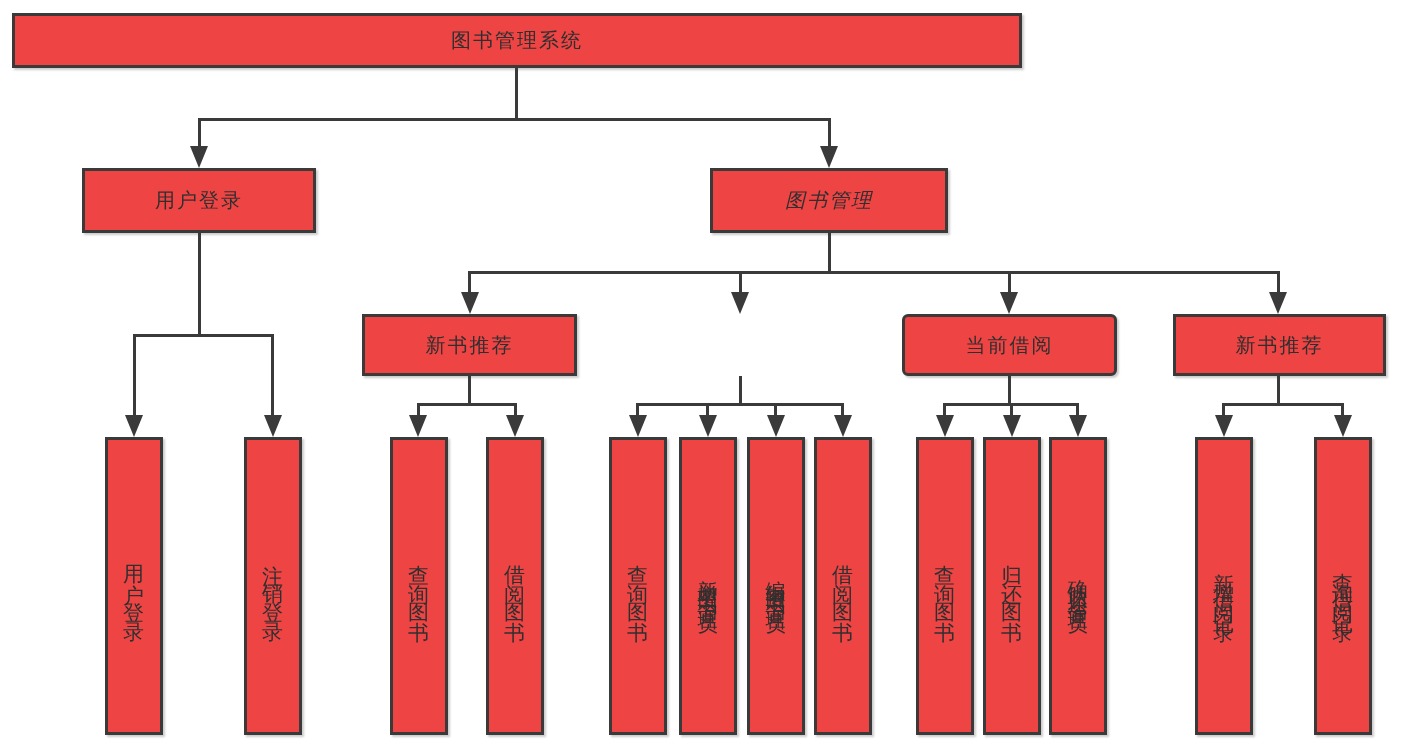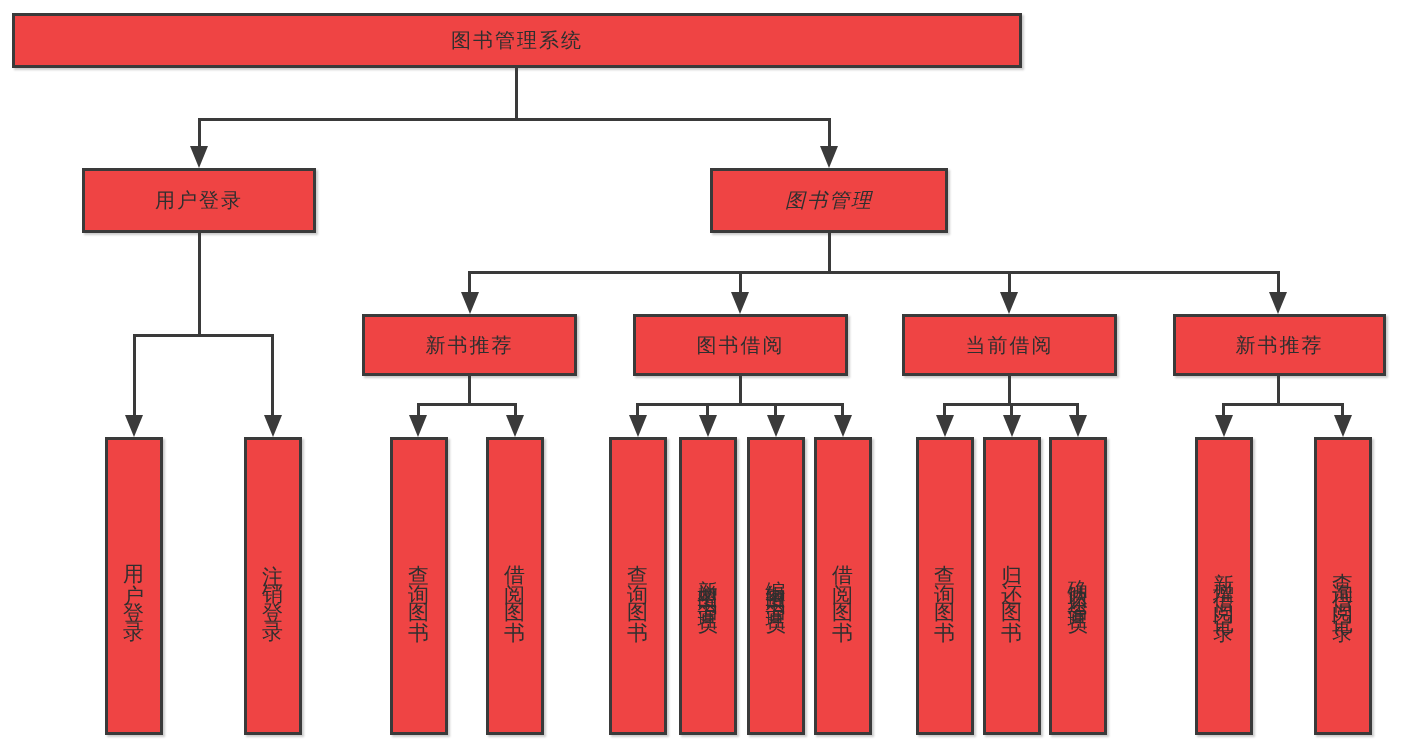--- a/index.html
+++ b/index.html
@@ -69,25 +69,22 @@
   </div>
 
   <div class="node" style="left:710px; top:168px; width:238px; height:65px;font-style:italic;">
     <span class="h-label">图书管理</span>
   </div>
 
   <div class="node" style="left:362px; top:314px; width:215px; height:62px;">
     <span class="h-label">新书推荐</span>
   </div>
 
-  <div class="node" style="left:633px; top:314px; width:215px; height:62px;">
-    <span class="h-label">图书借阅</span>
-  </div>
-
-  <div class="node" style="left:902px; top:314px; width:215px; height:62px;">
+
+  <div class="node" style="left:902px; top:314px; width:215px; height:62px;border-radius:6px;">
     <span class="h-label">当前借阅</span>
   </div>
 
   <div class="node" style="left:1173px; top:314px; width:213px; height:62px;">
     <span class="h-label">新书推荐</span>
   </div>
 
   <div class="node" style="left:105px; top:437px; width:58px; height:298px;">
     <span class="v-label sp-lg">用户登录</span>
   </div>

